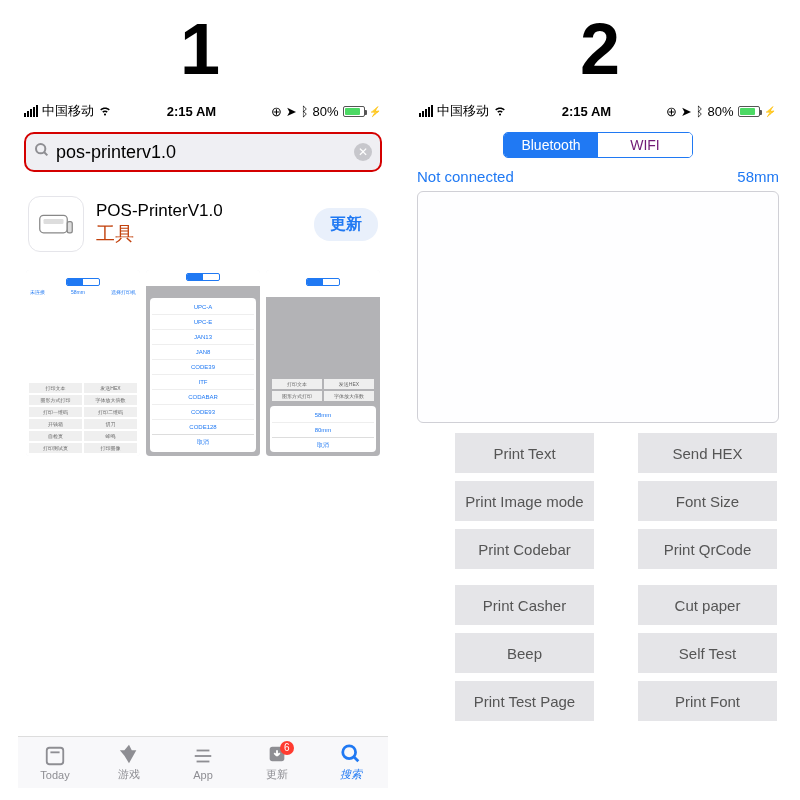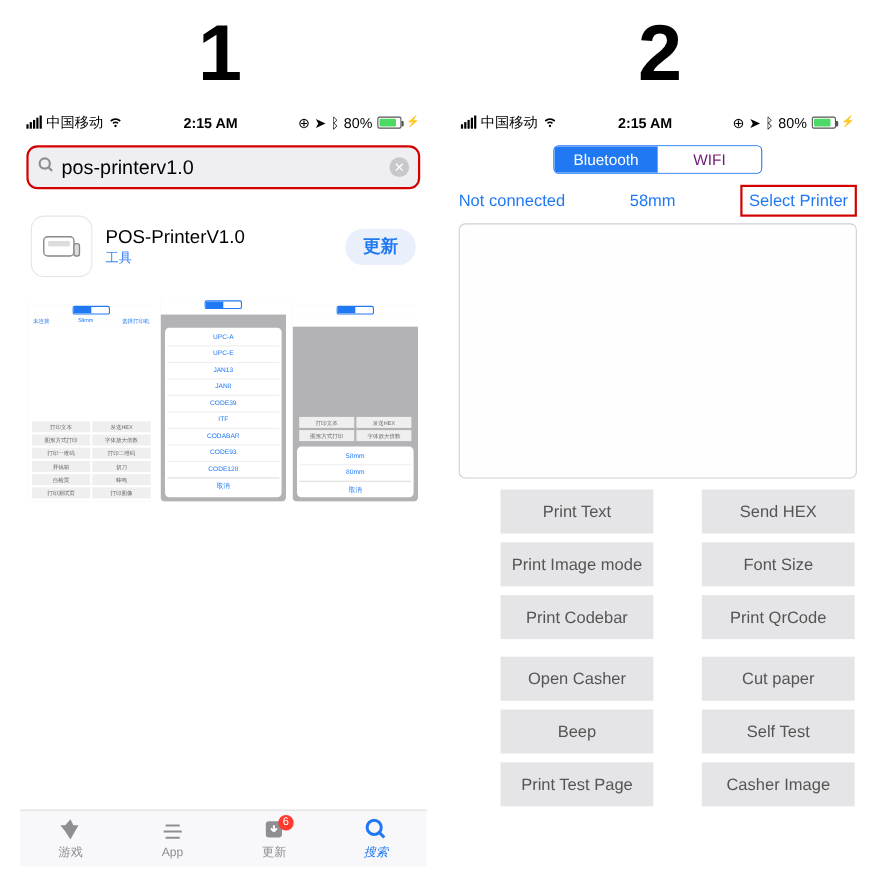--- a/index.html
+++ b/index.html
@@ -36,21 +36,21 @@
   .search-wrap { border:2px solid #d40000; margin:10px 6px 4px; background:#efeff3; border-radius:10px; height:40px; display:flex; align-items:center; padding:0 8px; }
   .search-icon { color:#8e8e93; font-size:18px; margin-right:6px; }
   .search-text { font-size:18px; color:#000; font-weight:500; flex:1; }
   .clear-btn { width:18px; height:18px; border-radius:50%; background:#c7c7cc; color:#fff; font-size:12px; display:flex; align-items:center; justify-content:center; }
 
   .result-row { display:flex; align-items:center; padding:20px 10px 12px; }
   .app-icon { width:56px; height:56px; border:1px solid #e5e5ea; border-radius:12px; background:#fff; display:flex; align-items:center; justify-content:center; margin-right:12px; }
   .app-icon svg { width:40px; height:40px; }
   .app-meta { flex:1; }
   .app-name { font-size:17px; color:#000; }
-  .app-cat { font-size:12px; color:#3b82f6; }
+  .app-cat { font-size:19px; color:#c2410c; }
   .update-pill { background:#e9f0fb; color:#2079f3; border-radius:16px; padding:6px 16px; font-size:16px; font-weight:600; }
 
   
   .gallery { display:flex; gap:6px; padding:6px 8px; }
   .thumb { flex:1; height:186px; background:#f2f2f7; border-radius:4px; overflow:hidden; display:flex; flex-direction:column; font-size:5px; }
   .thumb .tb-sb { height:7px; background:#fff; }
   .thumb .tb-tabs { height:10px; display:flex; justify-content:center; align-items:center; background:#fff; }
   .tb-tabs .seg { display:flex; border:1px solid #2079f3; border-radius:2px; overflow:hidden; }
   .tb-tabs .seg span { width:16px; height:6px; }
   .tb-tabs .seg span.active { background:#2079f3; }
@@ -246,20 +246,27 @@
               <div class="opt">58mm</div>
               <div class="opt">80mm</div>
               <div class="cancel">取消</div>
             </div>
         </div>
       </div>
     </div>
 
     <div class="tabbar">
       <div class="tab">
+        <svg viewBox="0 0 24 24" fill="none" stroke="#8e8e93" stroke-width="2">
+            <rect x="3" y="3" width="18" height="18" rx="3"></rect>
+            <line x1="7" y1="8" x2="17" y2="8"></line>
+          </svg>
+        <span>Today</span>
+      </div>
+      <div class="tab">
         <svg viewBox="0 0 24 24" fill="#8e8e93">
             <path d="M12 2l3 6h5l-8 14-5-8L2 8h5z"></path>
           </svg>
         <span>游戏</span>
       </div>
       <div class="tab">
         <svg viewBox="0 0 24 24" fill="none" stroke="#8e8e93" stroke-width="2">
             <line x1="5" y1="6" x2="19" y2="6"></line>
             <line x1="3" y1="12" x2="21" y2="12"></line>
             <line x1="5" y1="18" x2="19" y2="18"></line>
@@ -315,35 +322,34 @@
     </div>
 
     <div class="seg-ctrl">
       <div class="active">Bluetooth</div>
       <div class="inactive">WIFI</div>
     </div>
 
     <div class="subrow">
       <span>Not connected</span>
       <span class="middle">58mm</span>
-      <span class="select-printer">Select Printer</span>
     </div>
 
     <div class="big-area"></div>
 
     <div class="btn-grid" id="grid1">
         <button>Print Text</button>
         <button>Send HEX</button>
         <button>Print Image mode</button>
         <button>Font Size</button>
         <button>Print Codebar</button>
         <button>Print QrCode</button>
       </div>
     <div class="btn-grid second" id="grid2">
-        <button>Open Casher</button>
+        <button>Print Casher</button>
         <button>Cut paper</button>
         <button>Beep</button>
         <button>Self Test</button>
         <button>Print Test Page</button>
-        <button>Casher Image</button>
+        <button>Print Font</button>
       </div>
   </div>
 </div>
 
 </body></html>

